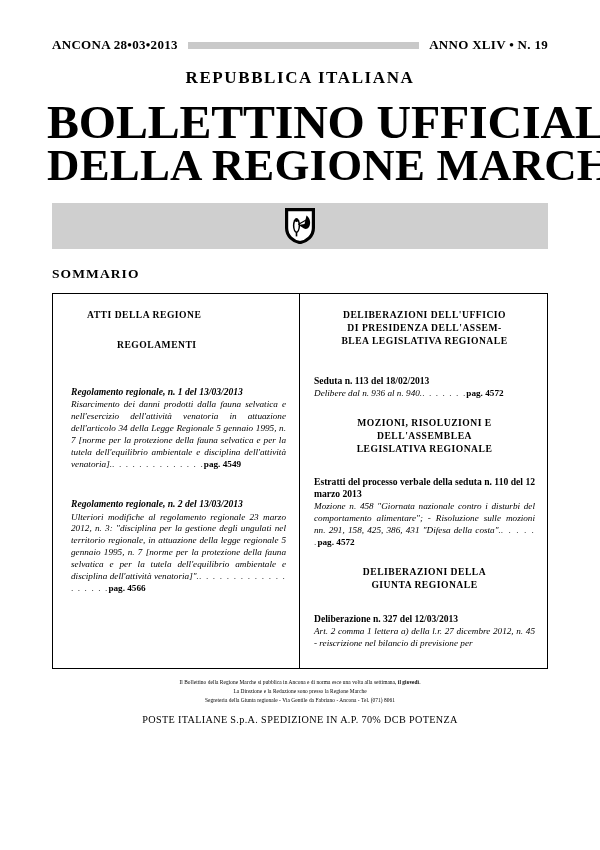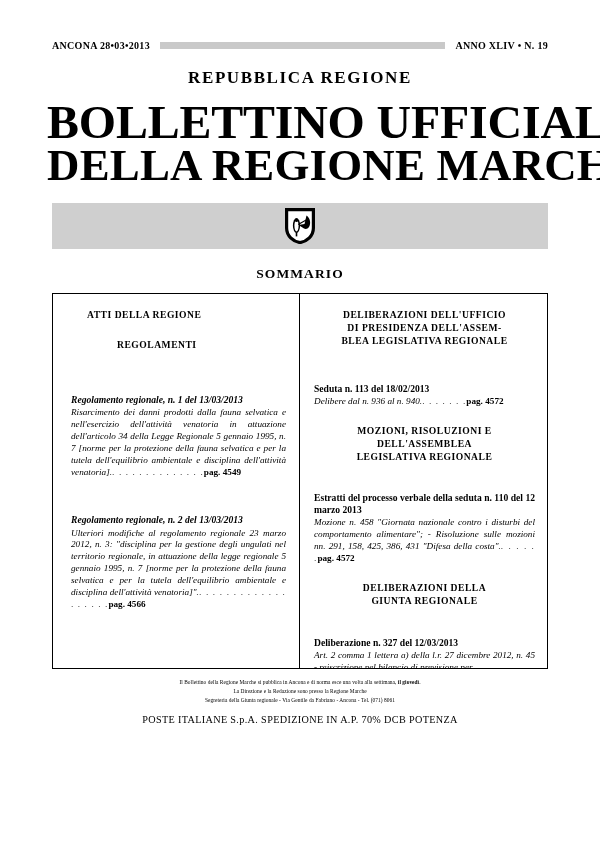--- a/index.html
+++ b/index.html
@@ -26,21 +26,21 @@
   .topline {
     display: flex;
     align-items: center;
     gap: 10px;
     padding-top: 38px;
     height: 14px;
   }
   .topline-left, .topline-right {
     font-family: "Liberation Serif", serif;
     font-weight: bold;
-    font-size: 10px;
+    font-size: 13px;
     letter-spacing: 0.3px;
     white-space: nowrap;
   }
   .topline-rule {
     flex: 1;
     height: 7px;
     background: #c9c9c9;
   }
 
   
@@ -81,21 +81,20 @@
   }
   .emblem {
     position: absolute;
     left: 50%;
     top: 50%;
     transform: translate(-50%, -50%);
   }
 
   
   .sommario {
-    text-align: center;
     font-weight: bold;
     font-size: 13.5px;
     letter-spacing: 1.1px;
     margin-top: 17px;
   }
 
   
   .summary-box {
     margin-top: 11px;
     border: 1.3px solid #000;
@@ -128,21 +127,21 @@
   .sec-head.left-ind {
     text-align: left;
     padding-left: 16px;
   }
   .sec-head.left-ind2 {
     text-align: left;
     padding-left: 46px;
   }
 
   .entry {
-    margin-top: 12px;
+    margin-top: 4px;
   }
   .entry-title {
     font-weight: bold;
     font-style: italic;
     font-size: 9.6px;
     line-height: 1.26;
     text-align: justify;
     text-align-last: left;
   }
   .entry-title.upright {
@@ -197,21 +196,21 @@
 <body>
 
 <div class="page">
 
   <div class="topline">
     <div class="topline-left">ANCONA 28•03•2013</div>
     <div class="topline-rule"></div>
     <div class="topline-right">ANNO XLIV • N. 19</div>
   </div>
 
-  <div class="republic">REPUBBLICA REGIONE</div>
+  <div class="republic">REPUBBLICA ITALIANA</div>
 
   <div class="masthead">
     <div class="masthead-line l1">BOLLETTINO UFFICIALE</div>
     <div class="masthead-line l2">DELLA REGIONE MARCHE</div>
   </div>
 
   <div class="emblem-band">
     <svg class="emblem" width="30" height="36" viewBox="0 0 30 36">
       <path d="M1.6 1.6 H28.4 V20 C28.4 28 22 33.2 15 34.6 C8 33.2 1.6 28 1.6 20 Z" fill="#ffffff" stroke="#000000" stroke-width="3.2"></path>
       <path d="M21.5 7.5 C25 10 26 14.5 24.5 18 C23.5 20.5 21 21.5 19 20.5 L13.5 17 L19.5 16 Z" fill="#000000"></path>

